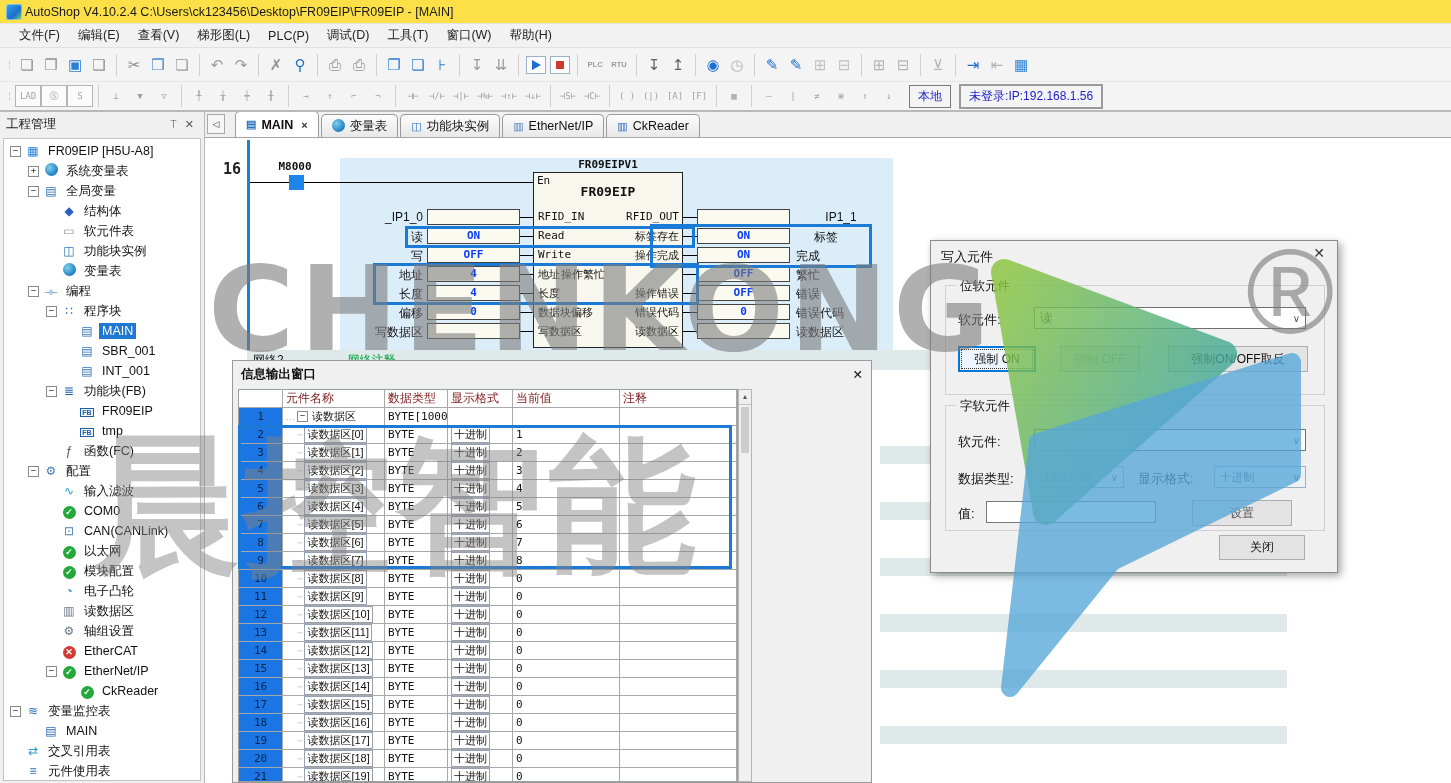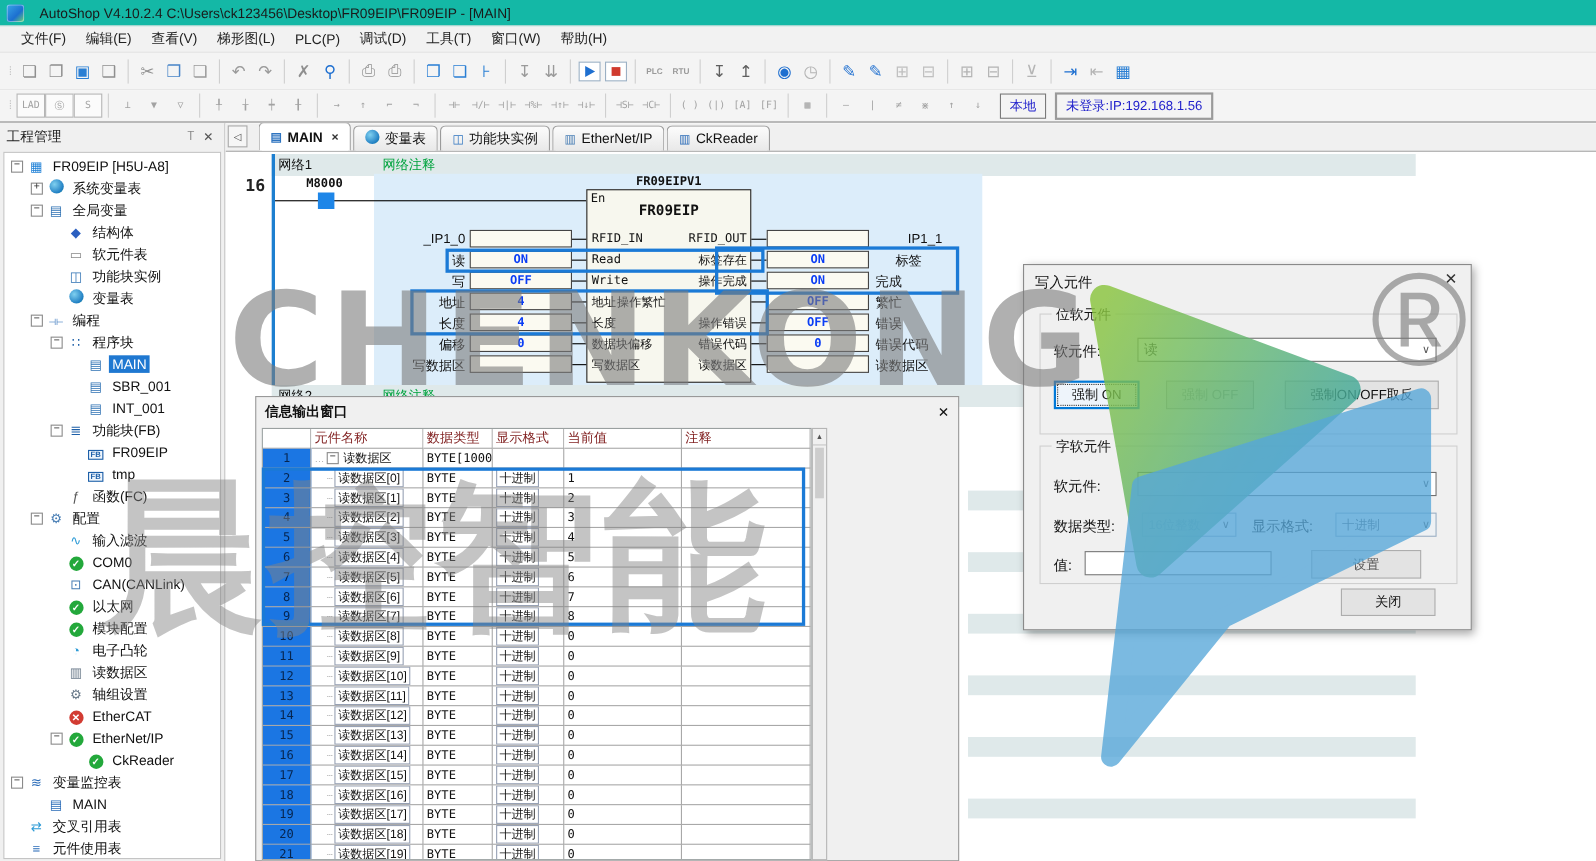--- a/index.html
+++ b/index.html
@@ -1,21 +1,21 @@
 <!DOCTYPE html>
 <html><head>
 <meta charset="utf-8">
 <style>
   html,body{margin:0;padding:0;}
   body{position:relative;width:1451px;height:783px;overflow:hidden;background:#fff;
        font-family:"Liberation Sans",sans-serif;font-size:12px;color:#111;}
   .abs{position:absolute;}
   
-  #titlebar{left:0;top:0;width:100%;height:24px;background:#14b8a6;border-bottom:1px solid #e3e3e3;
-            display:flex;align-items:center;gap:14px;padding-left:6px;box-sizing:border-box;}
+  #titlebar{left:0;top:0;width:100%;height:24px;background:#fde047;border-bottom:1px solid #e3e3e3;
+            display:flex;align-items:center;gap:3px;padding-left:6px;box-sizing:border-box;}
   #app-icon{width:16px;height:16px;border-radius:3px;background:linear-gradient(135deg,#39a7e8 0%,#1c6fd0 60%,#6fd46f 100%);
             box-shadow:inset 0 0 0 1px rgba(255,255,255,.4);}
   #title-text{font-size:12.5px;color:#1a1a1a;}
   #menubar{left:0;top:24px;width:100%;height:24px;background:#f2f2f2;border-bottom:1px solid #e0e0e0;
            display:flex;align-items:center;padding-left:10px;box-sizing:border-box;}
   .menu-item{padding:3px 9px;font-size:12.5px;color:#222;}
   #tb1{left:0;top:48px;width:100%;height:34px;background:#f4f4f4;display:flex;align-items:center;
        padding-left:8px;box-sizing:border-box;border-bottom:1px solid #e6e6e6;}
   #tb2{left:0;top:82px;width:100%;height:30px;background:#f4f4f4;display:flex;align-items:center;
        padding-left:8px;box-sizing:border-box;border-bottom:2px solid #b9b9b9;}
@@ -519,24 +519,20 @@
       <div class="tab">
         <span class="ticon"><span style="color: rgb(74, 127, 181);">▥</span></span>
         <span>EtherNet/IP</span>
       </div>
       <div class="tab">
         <span class="ticon"><span style="color: rgb(43, 108, 184);">▥</span></span>
         <span>CkReader</span>
       </div>
     </div>
 
-  <div class="abs net-bar" style="left:42px;top:28px;width:1040px;">
-    <span class="net-no">网络1</span>
-    <span class="net-comment">网络注释</span>
-  </div>
 
   <div id="selline" class="abs"></div>
   <div id="ladder-bg" class="abs"></div>
   <div id="rownum" class="abs">16</div>
 
   <div class="abs wire" style="left:45px;top:70px;width:283px;"></div>
   <div id="contact-label" class="abs">M8000</div>
   <div id="contact-sq" class="abs"></div>
 
   <div id="fb-instance" class="abs">FR09EIPV1</div>

